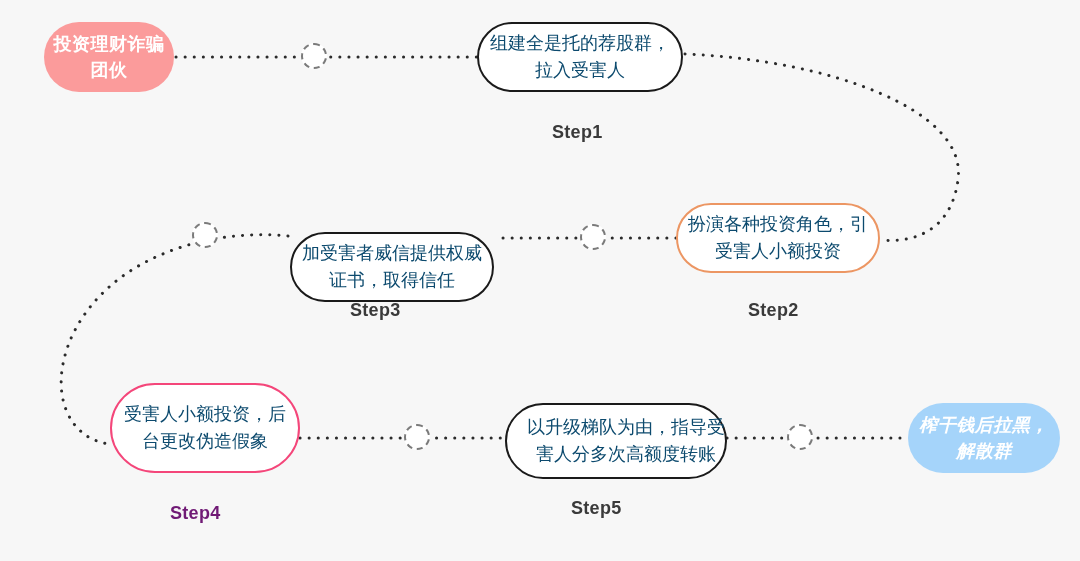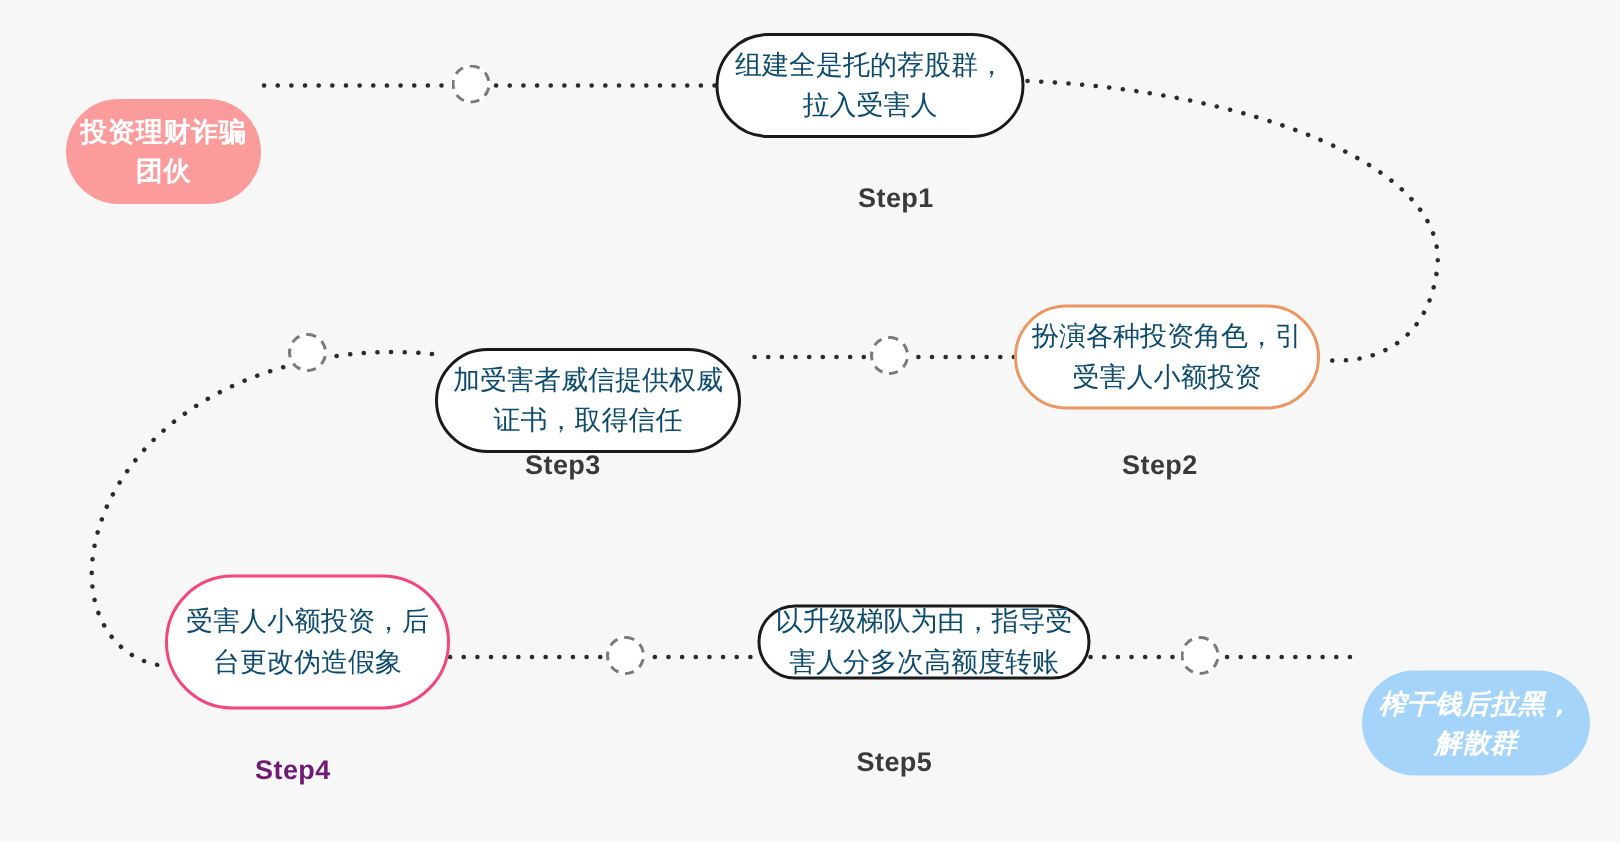--- a/index.html
+++ b/index.html
@@ -42,21 +42,20 @@
     white-space: pre-line;
   }
 
   
   .node.terminal {
     color: #ffffff;
     font-weight: bold;
     font-size: 18px;
     line-height: 1.45;
     letter-spacing: 0.5px;
-    margin-top: 44px;
   }
   .node.terminal.start { background: #fb9b9b; }
   .node.terminal.end   { background: #a5d4fa; font-style: italic; }
 
   
   .node.step {
     background: #ffffff;
     border: 2.5px solid #1a1a1a;
     color: #0c4a6e;
     font-size: 18px;
@@ -126,31 +125,31 @@
 受害人小额投资</span>
       </div>
       <div class="node step" style="left: 290px; top: 203px; width: 204px; height: 70px; margin-top: 29px;">
         <span class="node-text">加受害者威信提供权威
 证书，取得信任</span>
       </div>
       <div class="node step accent-pink" style="left: 110px; top: 383px; width: 190px; height: 90px;">
         <span class="node-text">受害人小额投资，后
 台更改伪造假象</span>
       </div>
-      <div class="node step" style="left: 505px; top: 403px; width: 222px; height: 50px;">
+      <div class="node step" style="left: 505px; top: 403px; width: 222px; height: 76px; justify-content: flex-end;">
         <span class="node-text">以升级梯队为由，指导受
 害人分多次高额度转账</span>
       </div>
       <div class="node terminal end" style="left: 908px; top: 403px; width: 152px; height: 70px;">
         <span class="node-text">榨干钱后拉黑，
 解散群</span>
       </div>
     </div>
 
   <div id="labels-layer">
-      <div class="step-label" style="left: 572px; top: 122px; color: rgb(58, 58, 58);">Step1</div>
+      <div class="step-label" style="left: 552px; top: 122px; color: rgb(58, 58, 58);">Step1</div>
       <div class="step-label" style="left: 748px; top: 300px; color: rgb(58, 58, 58);">Step2</div>
       <div class="step-label" style="left: 350px; top: 300px; color: rgb(58, 58, 58);">Step3</div>
       <div class="step-label" style="left: 170px; top: 503px; color: #701a75; text-align: center;">Step4</div>
       <div class="step-label" style="left: 571px; top: 498px; color: rgb(58, 58, 58);">Step5</div>
     </div>
 
 </div>
 
 </body></html>

